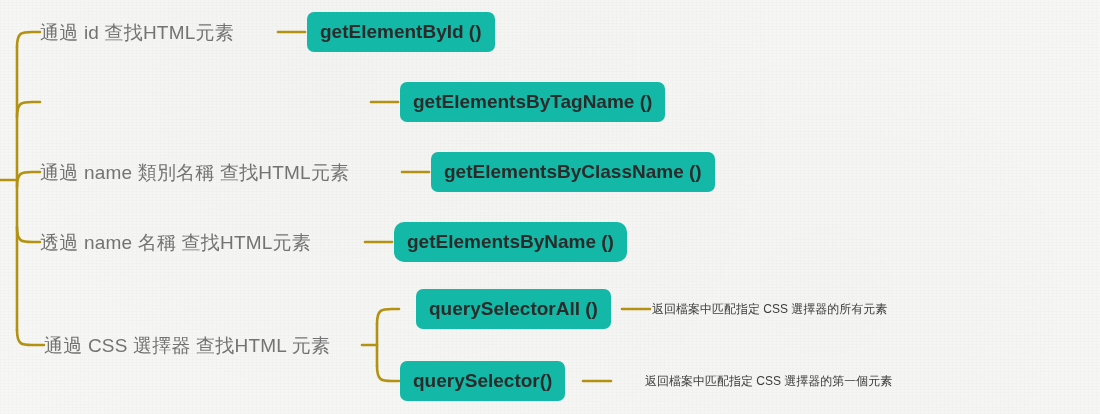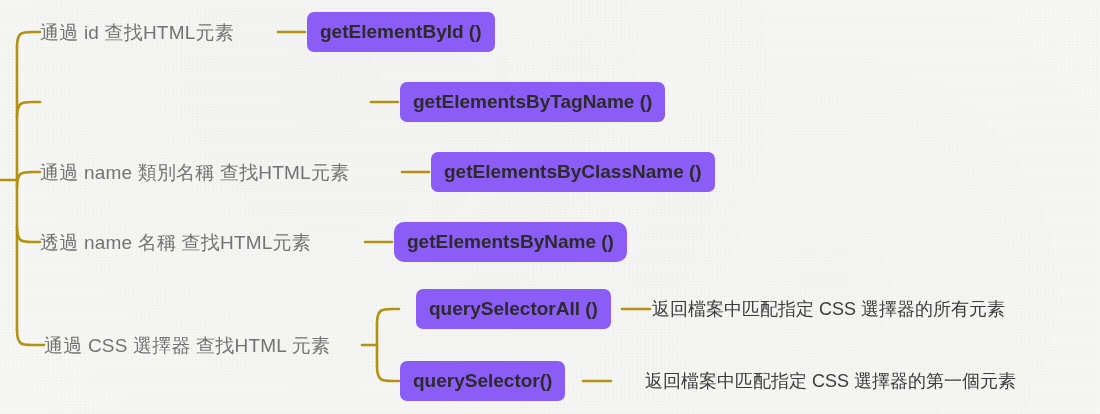--- a/index.html
+++ b/index.html
@@ -47,35 +47,35 @@
     color: #737373;
     font-size: 19px;
     line-height: 1;
     letter-spacing: 0.2px;
     transform: translateY(-50%);
     z-index: 2;
   }
   .pill {
     position: absolute;
     white-space: nowrap;
-    background-color: #8b5cf6;
+    background-color: #14b8a6;
     color: #2b2b2b;
     font-size: 19px;
     font-weight: 600;
     line-height: 1;
     border-radius: 7px;
     padding: 10px 13px 11px 13px;
     transform: translateY(-50%);
     z-index: 2;
   }
   .desc {
     position: absolute;
     white-space: nowrap;
     color: #3b3b3b;
-    font-size: 18px;
+    font-size: 12px;
     line-height: 1;
     transform: translateY(-50%);
     z-index: 2;
   }
 </style>
 </head>
 <body>
 
 <div id="paper-texture"></div>
 

